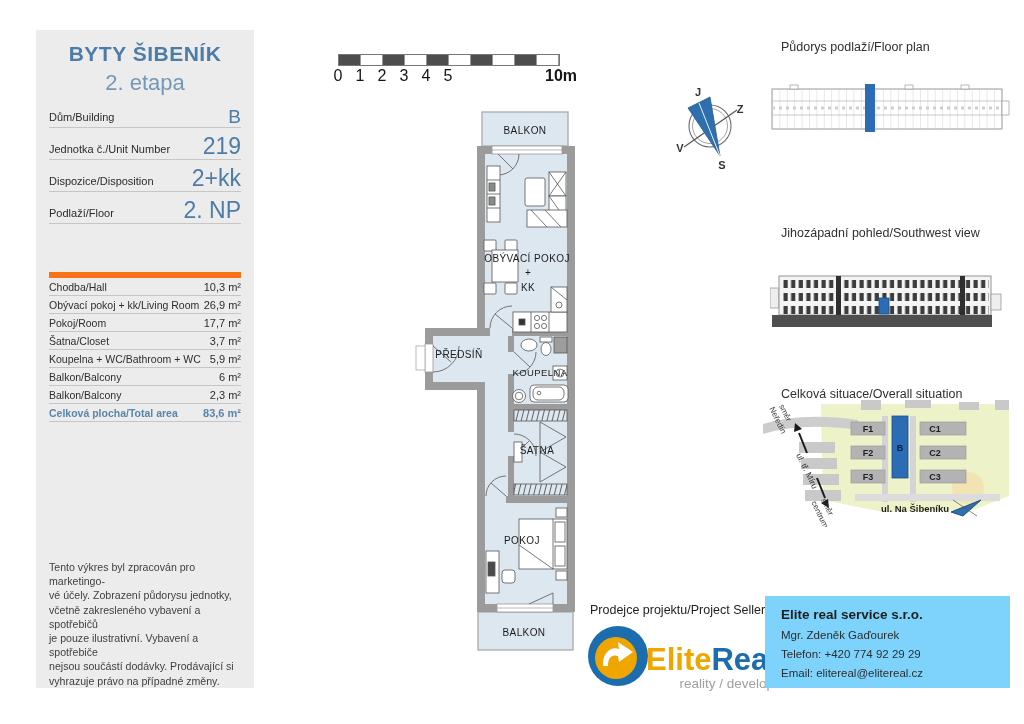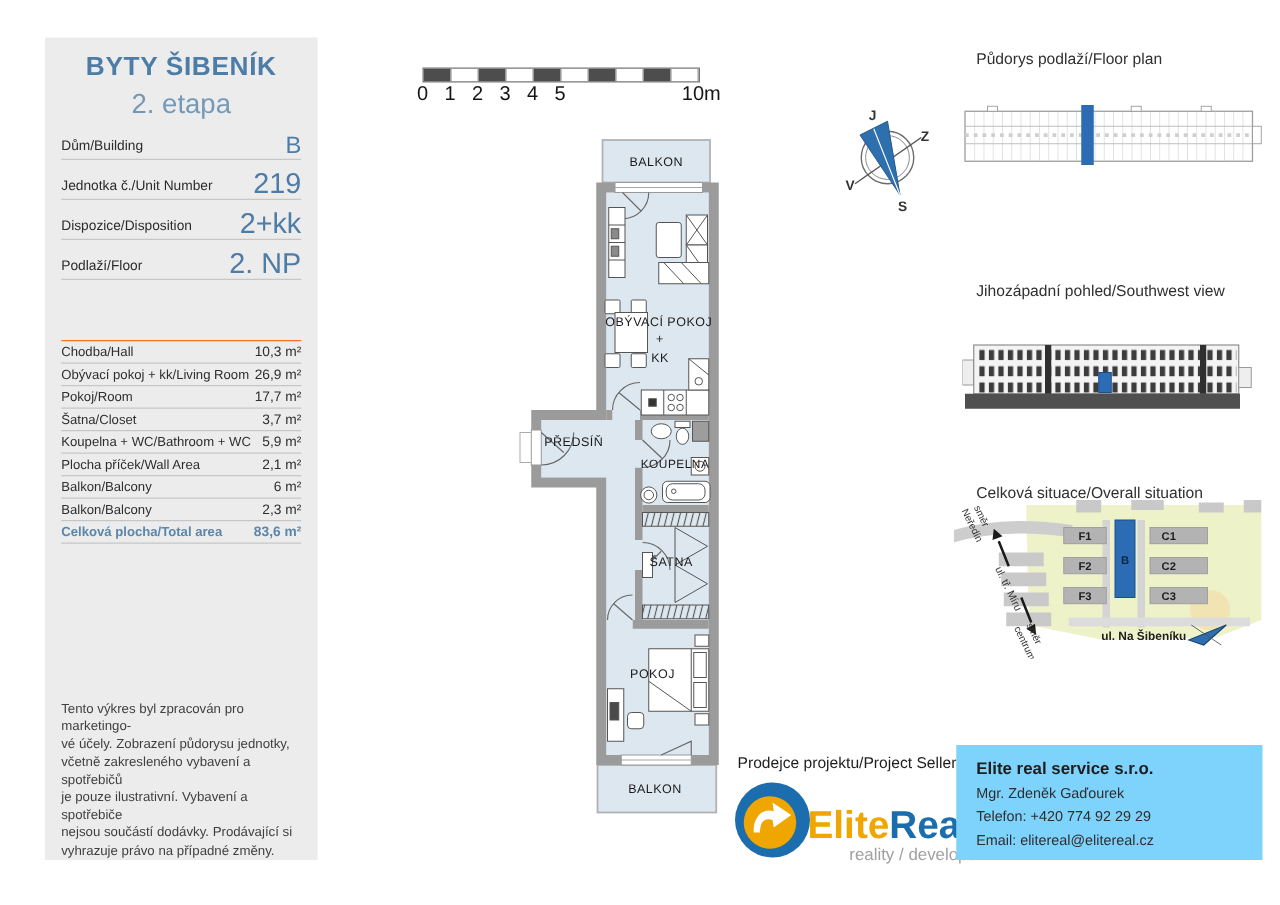--- a/index.html
+++ b/index.html
@@ -12,38 +12,38 @@
   .sb-title{position:absolute;top:12px;left:0;width:100%;text-align:center;
             font-size:21px;font-weight:bold;color:#4d7ca7;letter-spacing:.5px;}
   .sb-sub{position:absolute;top:40px;left:0;width:100%;text-align:center;
           font-size:22px;color:#7499b7;}
   .info-table{position:absolute;top:66px;left:13px;right:13px;}
   .info-row{display:flex;justify-content:space-between;align-items:flex-end;
             border-bottom:1px solid #c6c6c6;height:30px;padding-bottom:1px;}
   .info-row .lbl{font-size:11px;color:#2b2b2b;padding-bottom:3px;}
   .info-row .val{color:#4d7ca7;font-size:23px;line-height:1;}
   .info-row .val.sm{font-size:19px;}
-  .area-table{position:absolute;top:242px;left:13px;right:13px;border-top:1px solid #f97316;}
+  .area-table{position:absolute;top:242px;left:13px;right:13px;border-top:6px solid #f97316;}
   .area-row{display:flex;justify-content:space-between;align-items:baseline;
             border-bottom:1px solid #c6c6c6;padding:3px 0 2px;}
   .area-row .lbl{font-size:10.5px;color:#2e2e2e;}
   .area-row .val{font-size:11px;color:#2e2e2e;}
   .area-row.hl .lbl,.area-row.hl .val{color:#5b86ab;font-weight:bold;}
   .disclaimer{position:absolute;left:13px;right:11px;top:530px;font-size:10.6px;
               line-height:1.34;color:#3f3f3f;white-space:pre-line;}
   .disclaimer + .disclaimer{top:584px;}
 
   
   .scalebar{left:338px;top:54px;width:260px;height:36px;}
   .sb-bar{position:absolute;left:0;top:0;width:220px;height:10px;border:1px solid #777;
           display:flex;background:#fff;}
   .sb-seg{width:22px;height:100%;border-right:1px solid #999;box-sizing:border-box;}
   .sb-seg.d{background:#4d4d4d;}
   .sb-num{position:absolute;top:13px;width:18px;text-align:center;font-size:16px;color:#151515;}
-  .sb-end{position:absolute;top:13px;left:203px;width:40px;text-align:center;font-size:16px;color:#151515;}
+  .sb-end{position:absolute;top:13px;left:203px;width:40px;text-align:center;font-size:16px;color:#151515;font-weight:bold;}
 
   
   .room-lbl{position:absolute;transform:translate(-50%,-50%);font-size:10px;
             color:#1b1b1b;letter-spacing:.4px;white-space:nowrap;}
   .room-lbl.small{font-size:9.5px;}
 
   
   .sec-title{position:absolute;font-size:12.5px;color:#303030;}
   .contact-box{left:765px;top:596px;width:245px;height:92px;background:#7dd3fc;box-sizing:border-box;
                padding:11px 16px;}
@@ -92,24 +92,20 @@
           <span class="lbl">Pokoj/Room</span>
           <span class="val">17,7 m²</span>
         </div>
       <div class="area-row">
           <span class="lbl">Šatna/Closet</span>
           <span class="val">3,7 m²</span>
         </div>
       <div class="area-row">
           <span class="lbl">Koupelna + WC/Bathroom + WC</span>
           <span class="val">5,9 m²</span>
-        </div>
-      <div class="area-row">
-          <span class="lbl">Plocha příček/Wall Area</span>
-          <span class="val">2,1 m²</span>
         </div>
       <div class="area-row">
           <span class="lbl">Balkon/Balcony</span>
           <span class="val">6 m²</span>
         </div>
       <div class="area-row">
           <span class="lbl">Balkon/Balcony</span>
           <span class="val">2,3 m²</span>
         </div>
       <div class="area-row hl">

